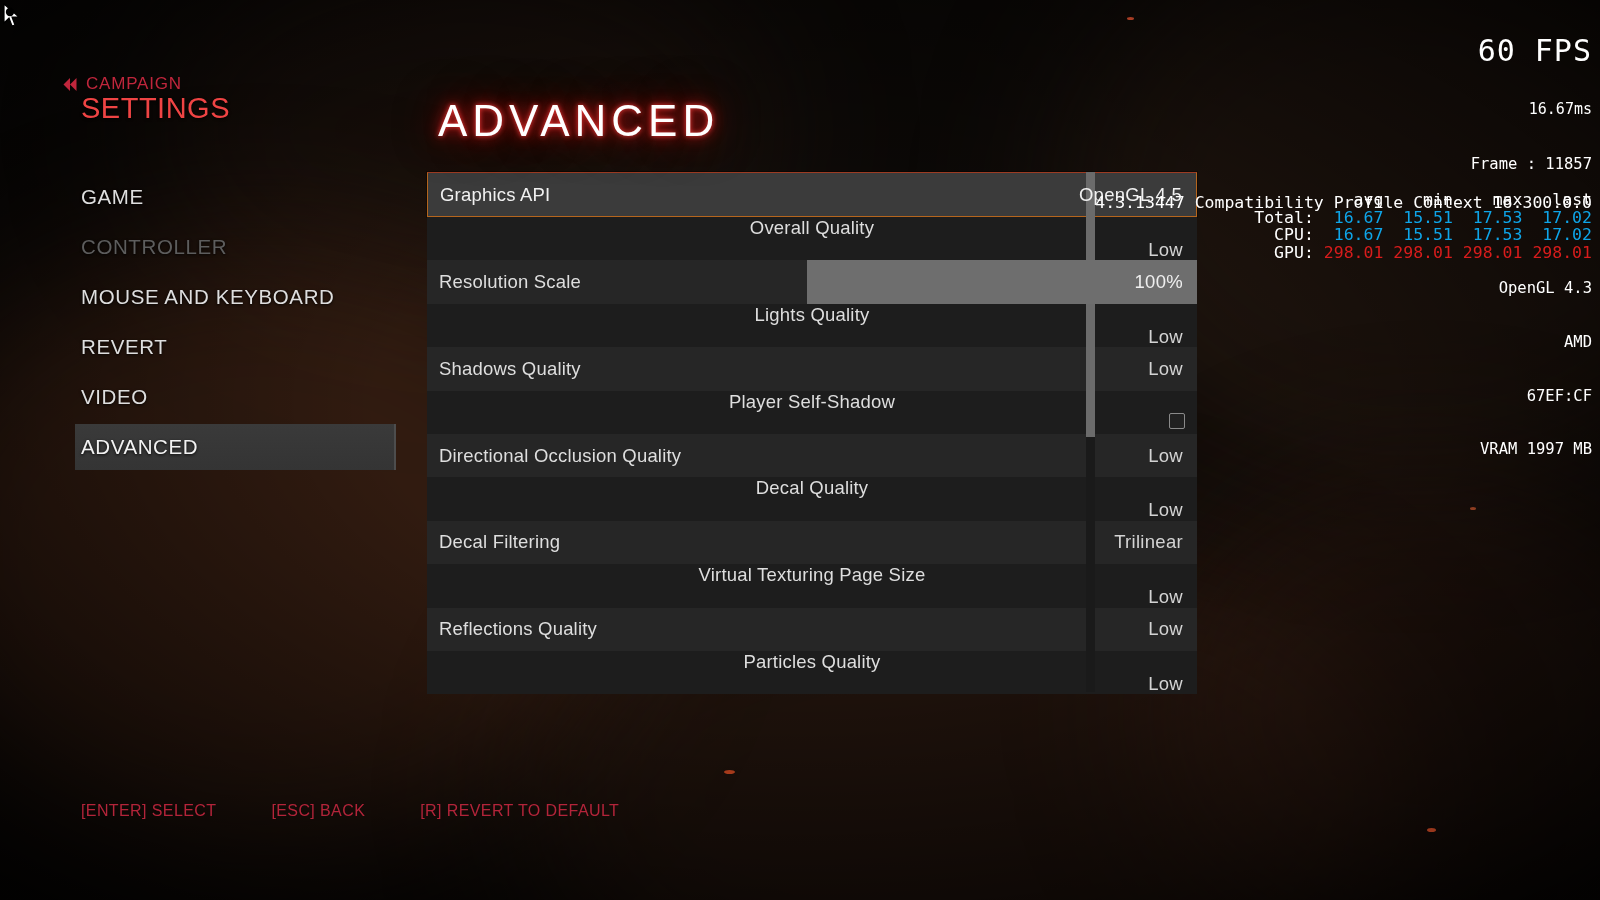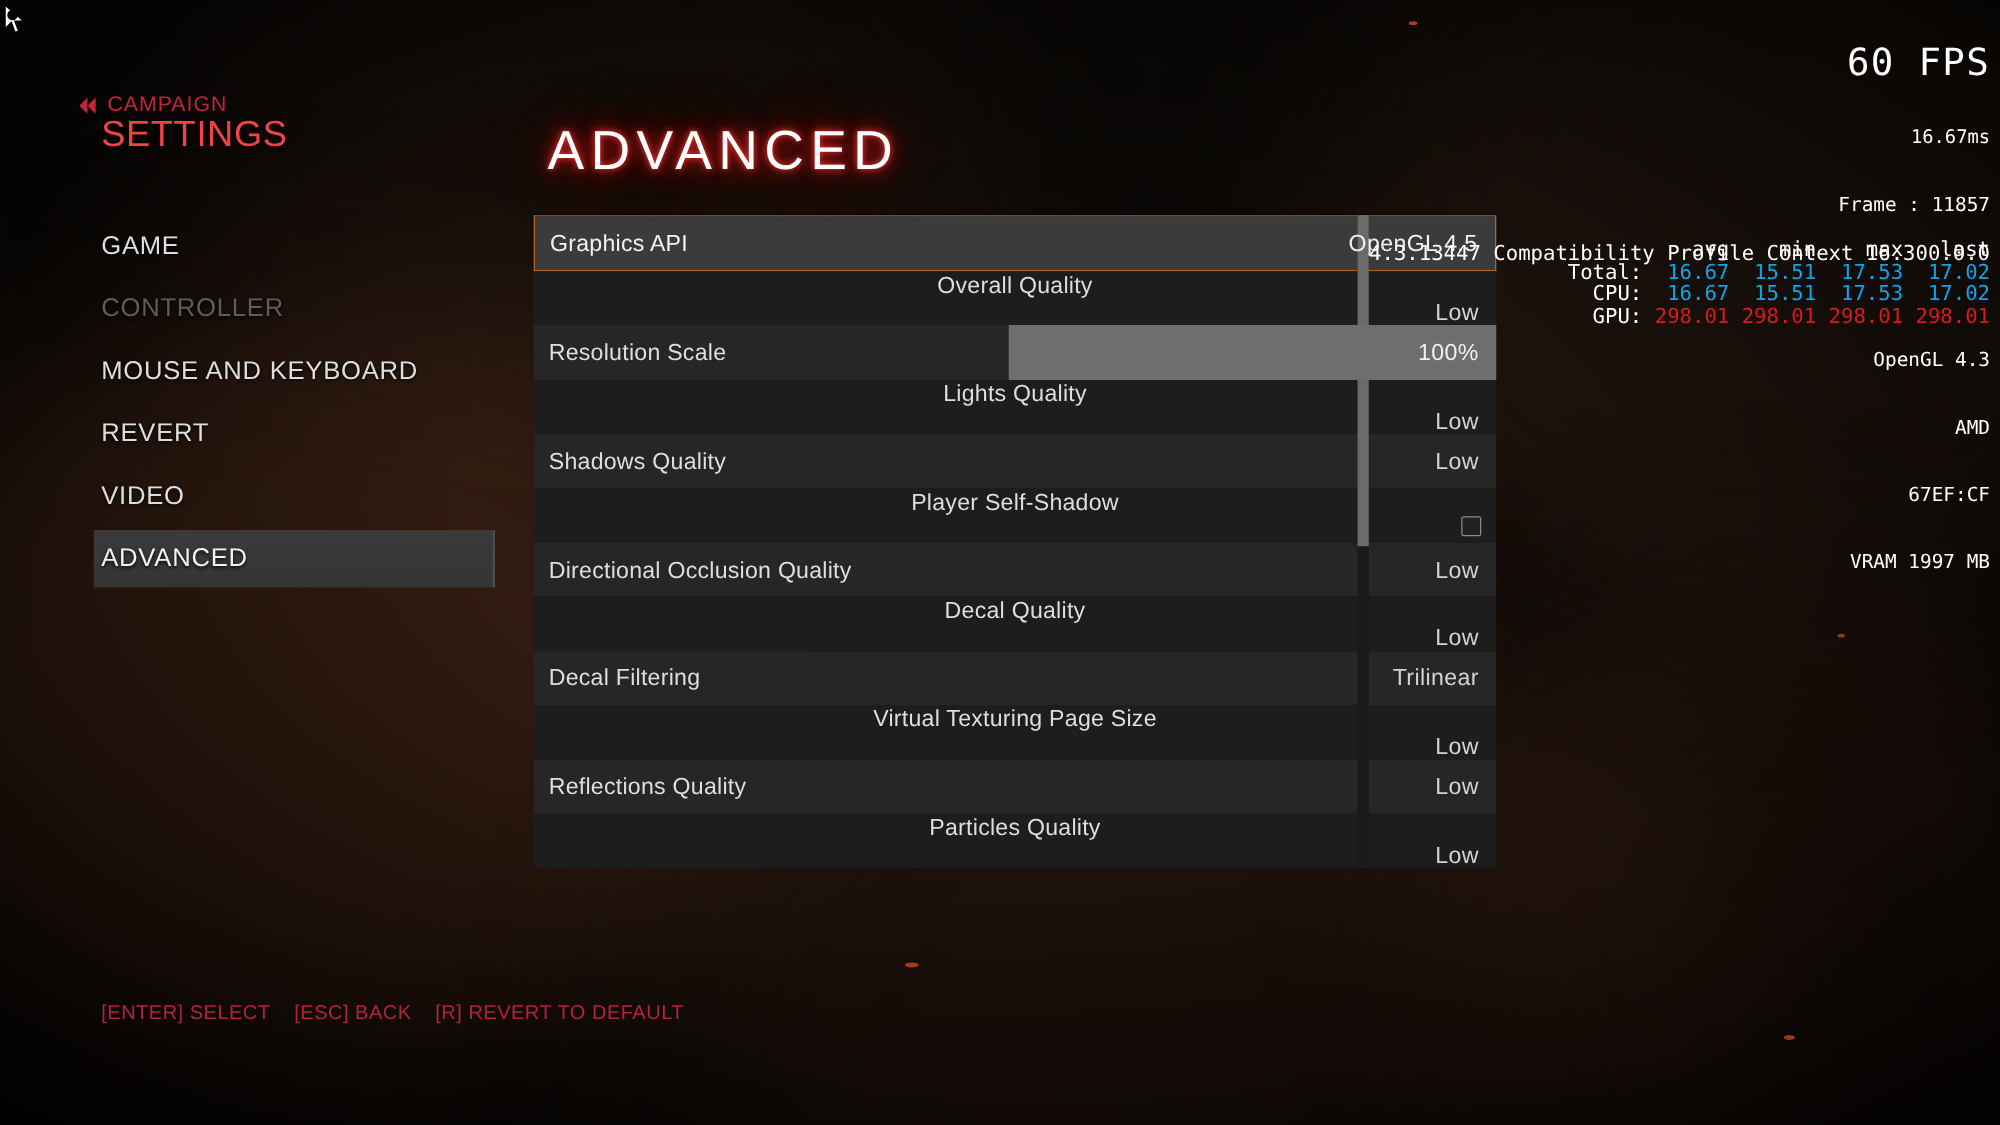--- a/index.html
+++ b/index.html
@@ -187,21 +187,21 @@
   #hint {
     position:absolute; left:82px; top:752px;
     font-size:18.5px;
     color:#e4e4e4;
     letter-spacing:0.1px;
     text-shadow:0 1px 3px rgba(0,0,0,0.9);
     z-index:25;
   }
   #keys {
     position:absolute; left:81px; top:802px;
-    display:flex; gap:19px;
+    display:flex; gap:55px;
     z-index:25;
   }
   .key-hint {
     color:#b3243a;
     font-size:16px;
     letter-spacing:0.4px;
   }
 
   
   #overlay {

